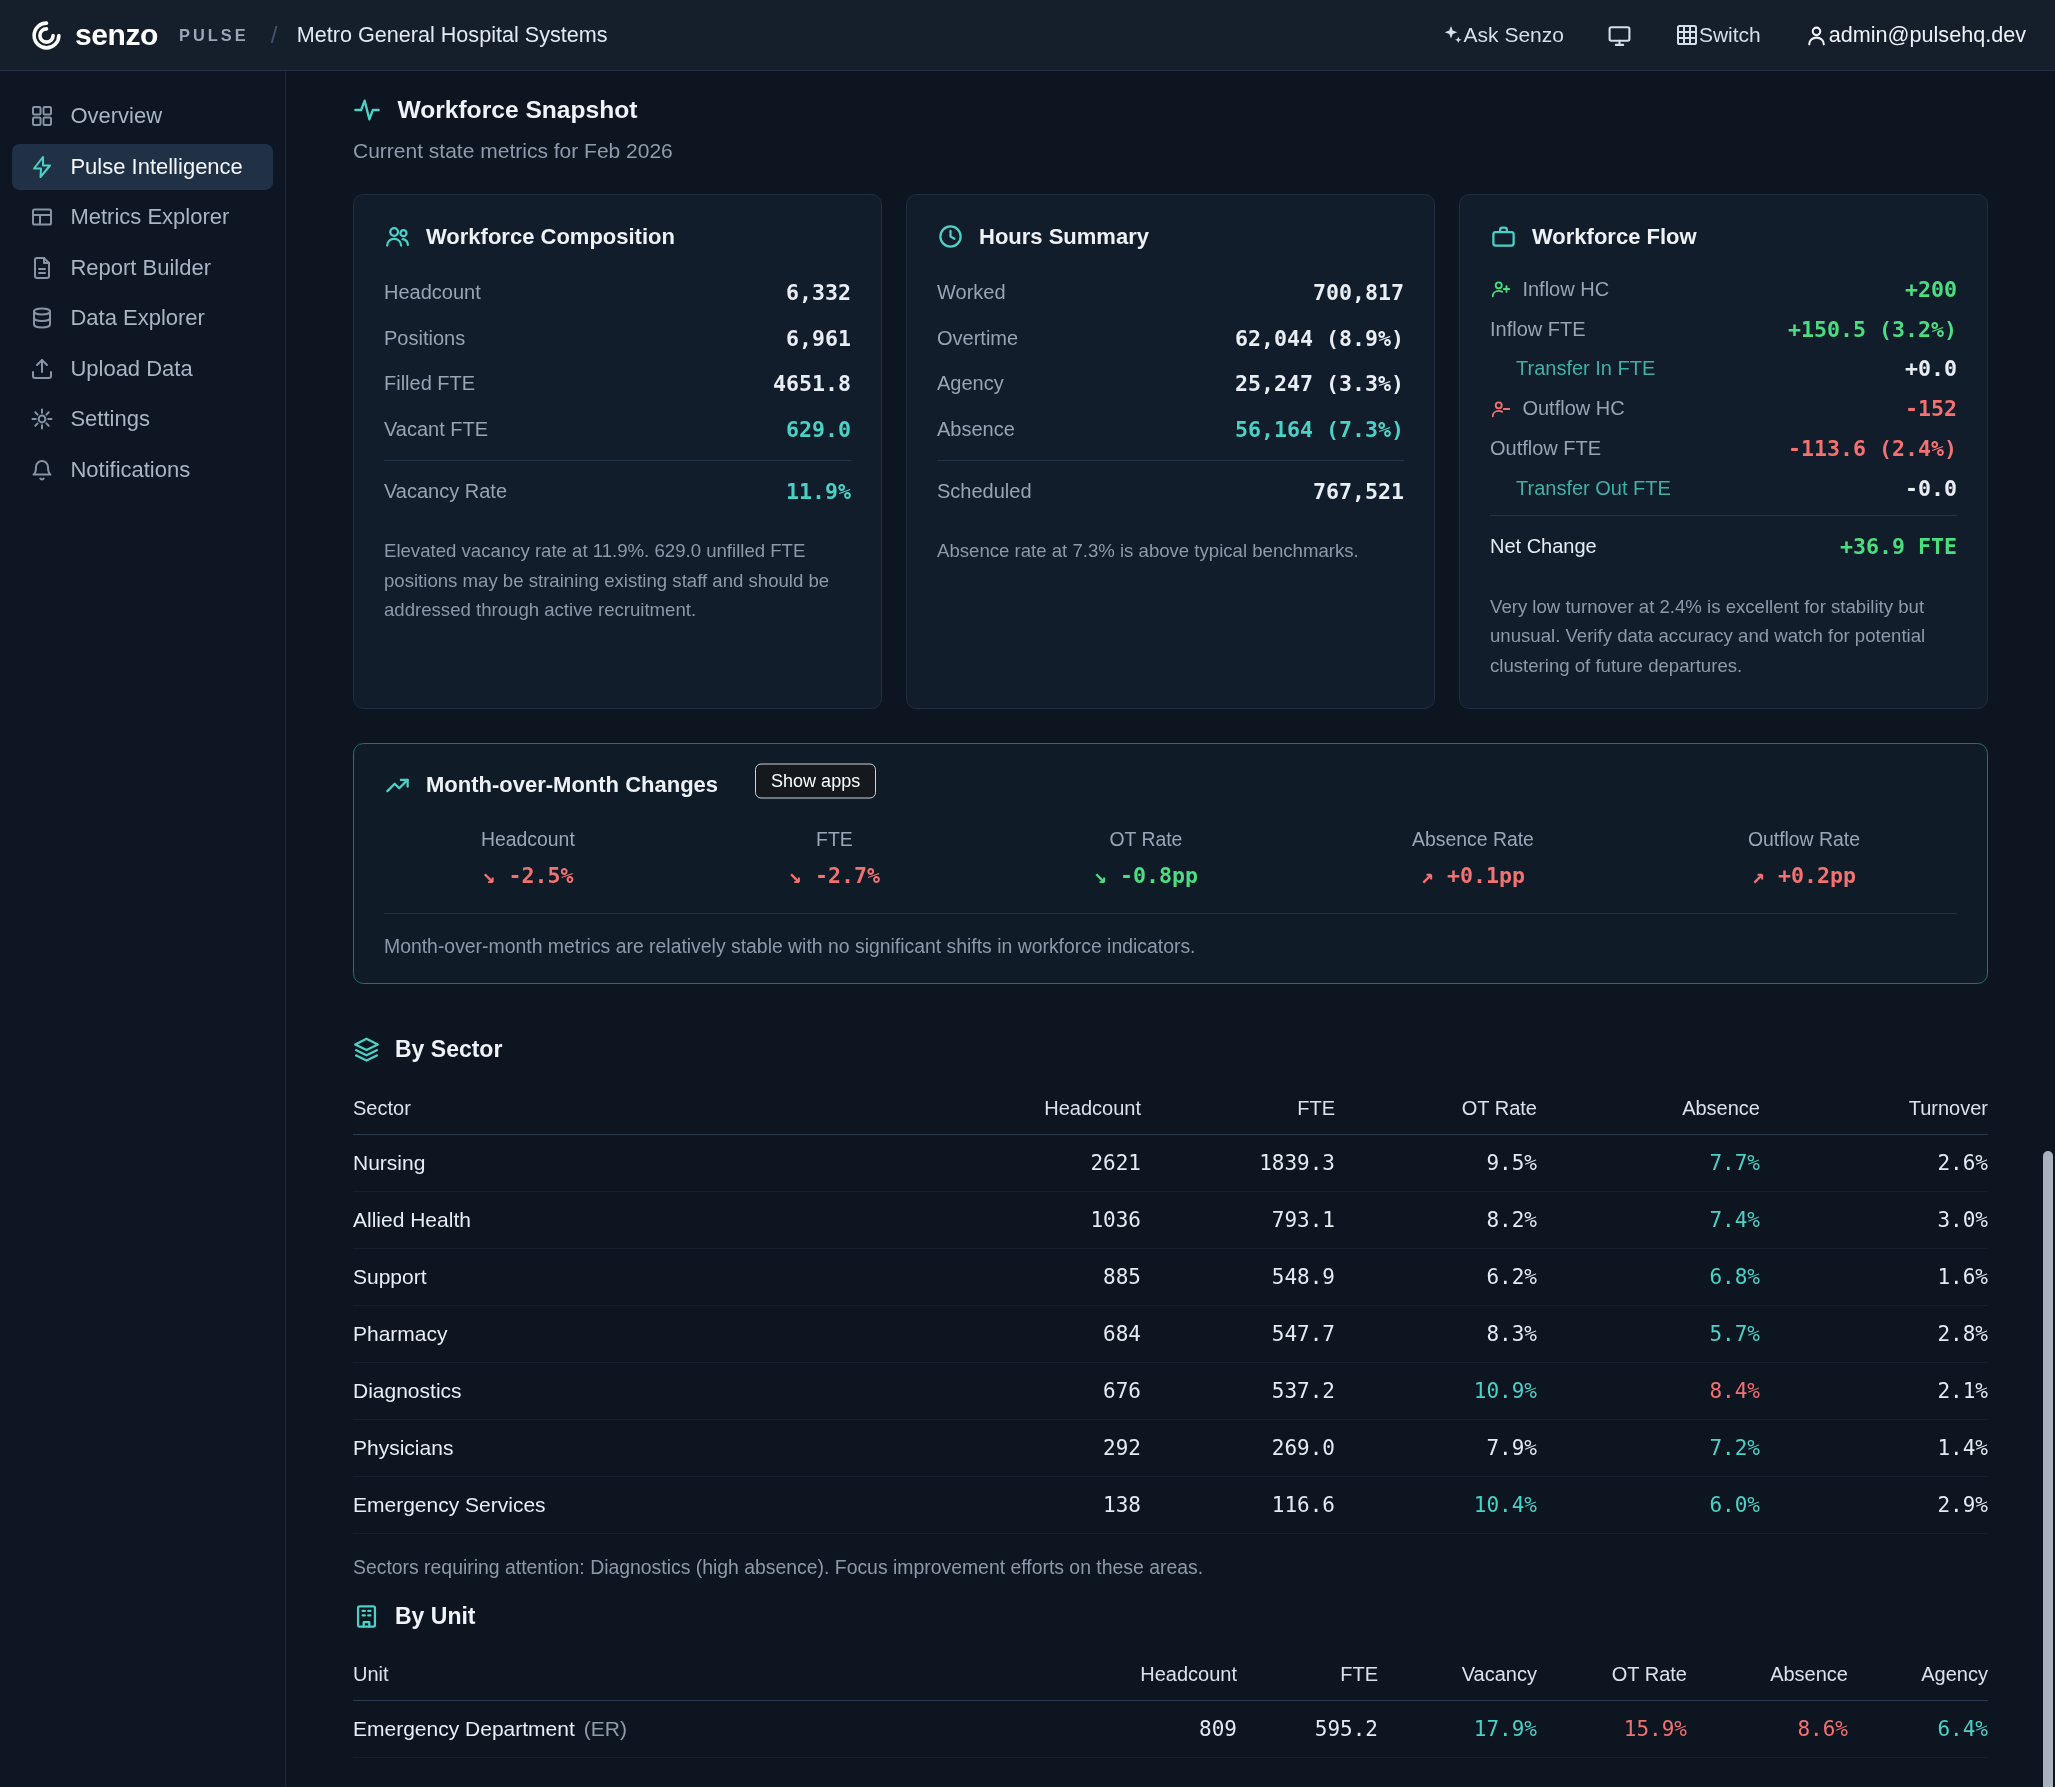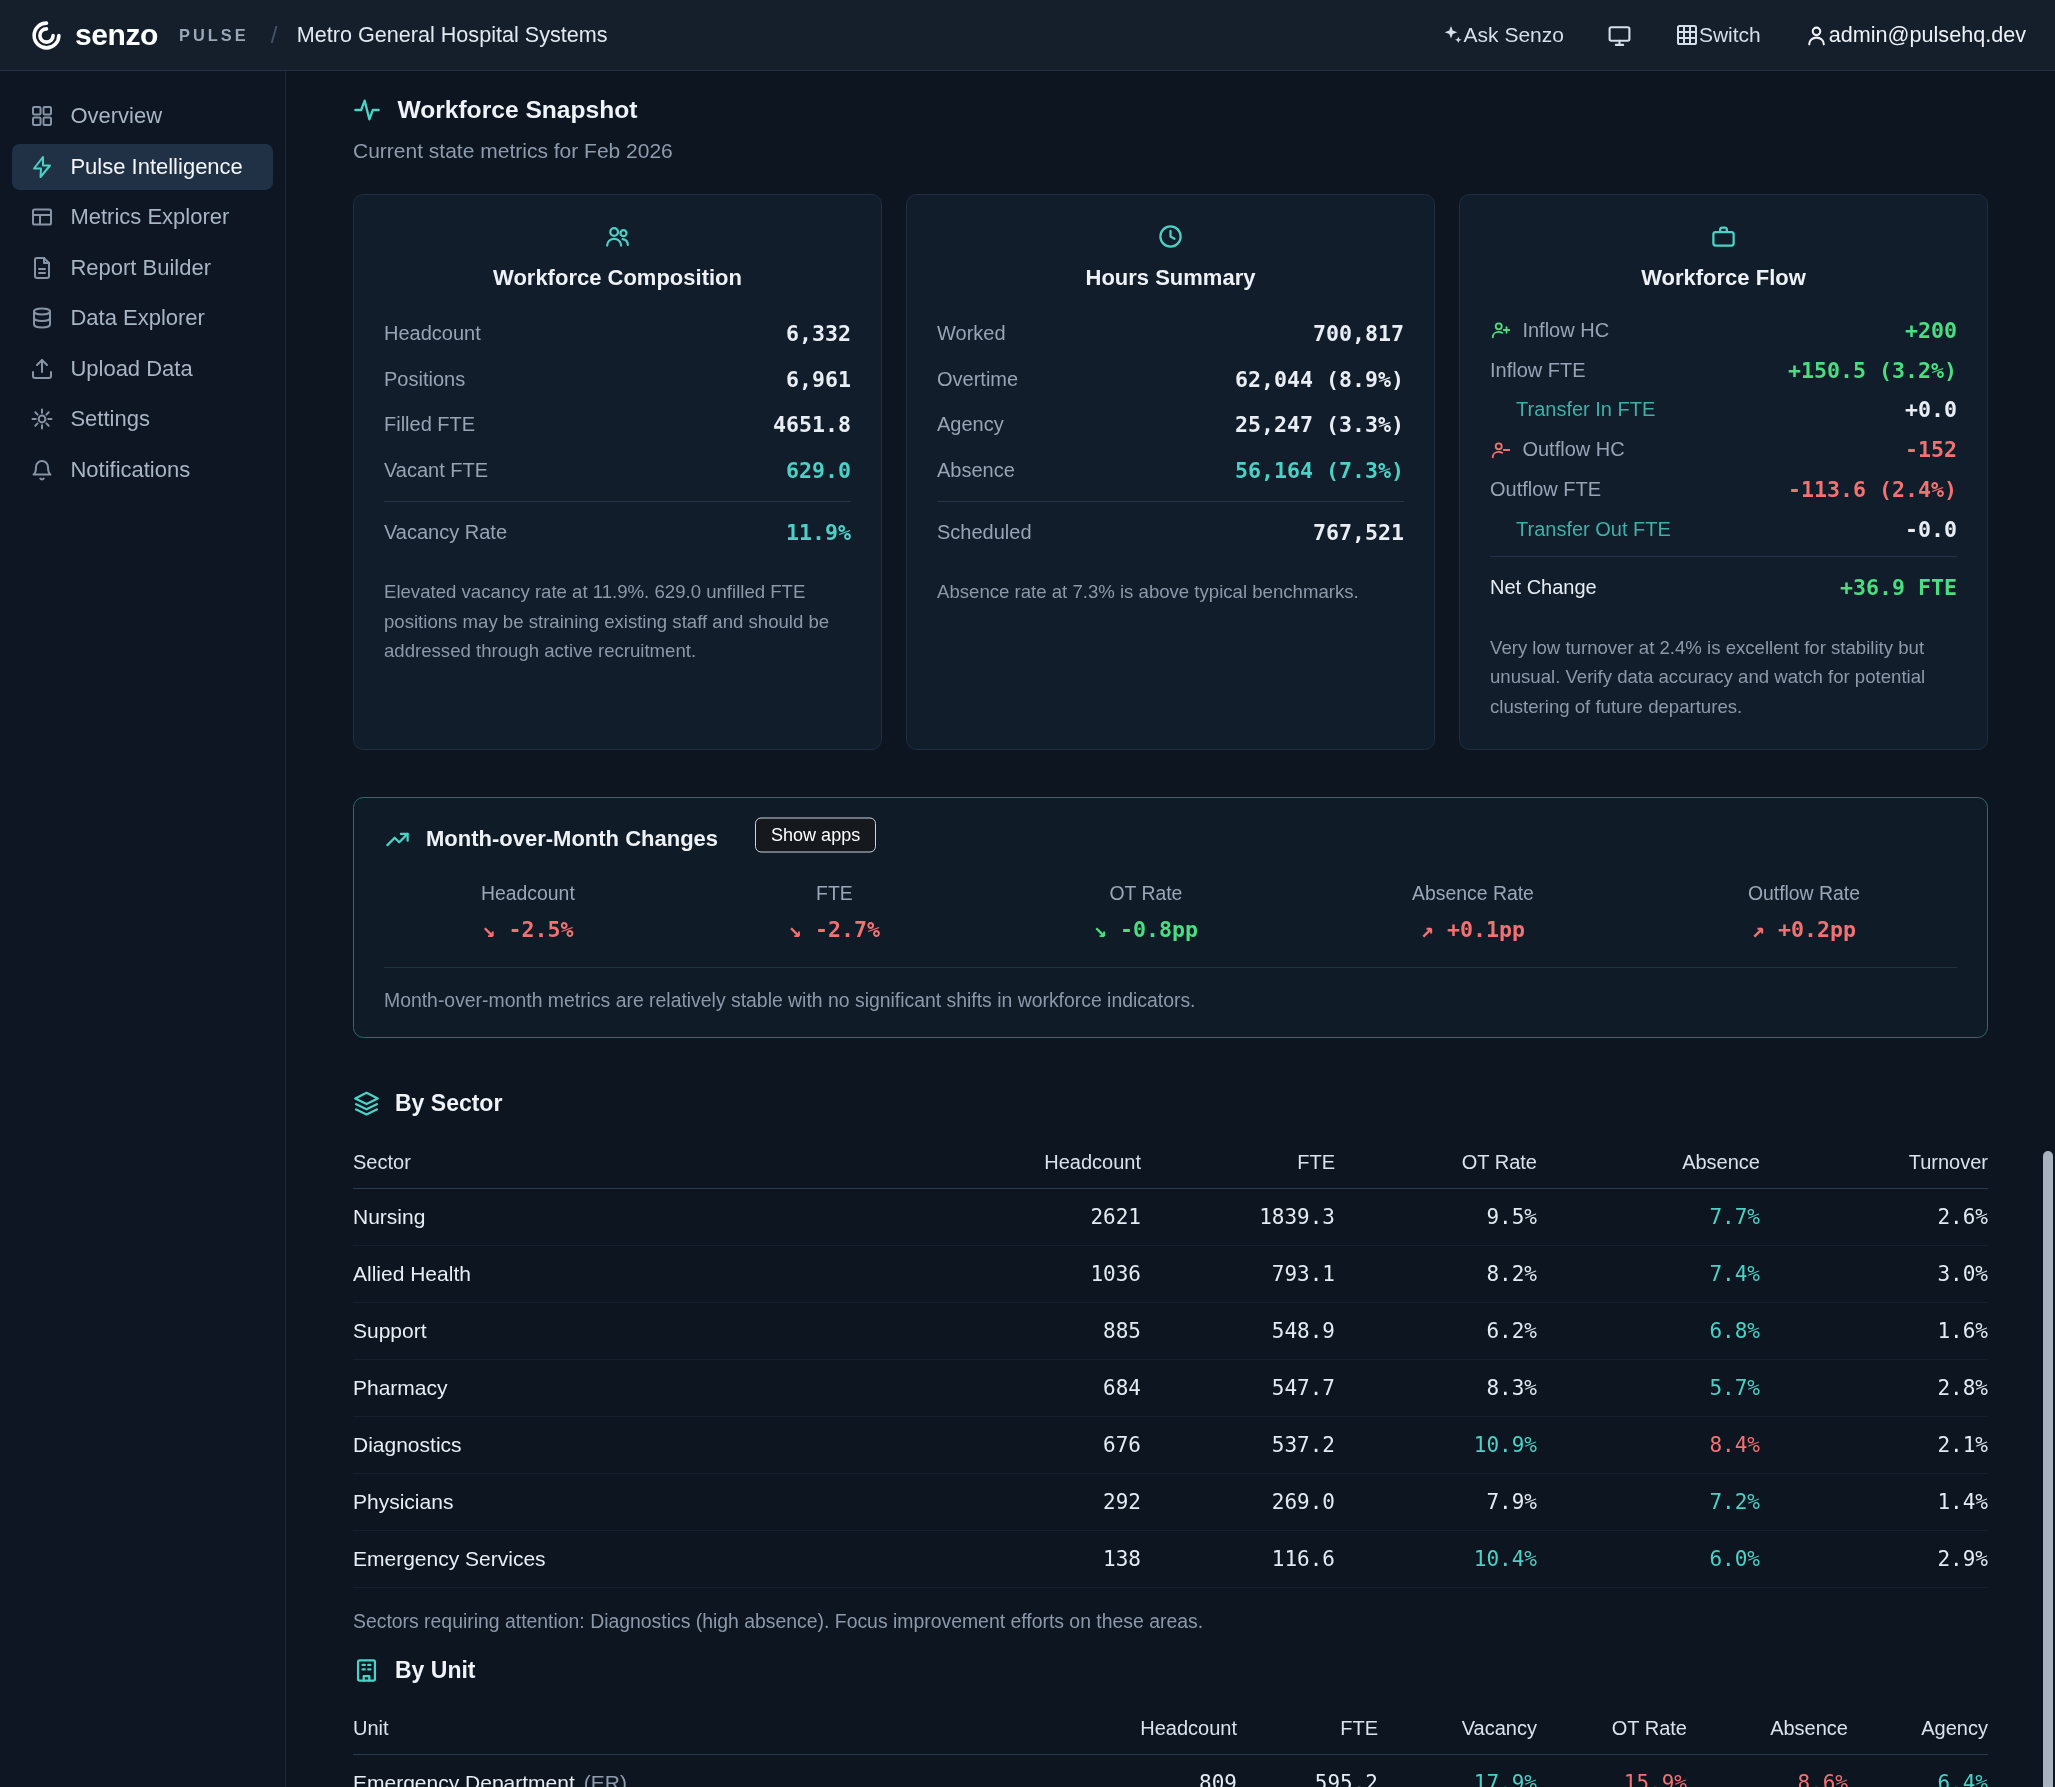--- a/index.html
+++ b/index.html
@@ -54,38 +54,38 @@
   .page-sub { margin: 15px 0 0 0; color: #8e9bad; font-size: 21px; }
 
   .cards { display: flex; gap: 24px; margin-top: 31px; }
   .card {
     flex: 1;
     background: #121d2b;
     border: 1.5px solid #1f2e40;
     border-radius: 10.4px;
     padding: 28px 30px;
   }
-  .card-title-row { display: flex; align-items: center; gap: 15px; margin-bottom: 19.4px; flex-direction: column; }
+  .card-title-row { display: flex; align-items: center; gap: 15px; margin-bottom: 19.4px; }
   .card-title { font-size: 22px; font-weight: 700; color: #eef2f7; }
   .accent { color: #4bd2c6; }
 
   .m-row { display: flex; justify-content: space-between; align-items: center; padding: 10.4px 0; }
   .m-label { color: #97a4b6; font-size: 20px; display: flex; align-items: center; gap: 10.4px; }
   .m-value { font-size: 21.6px; font-weight: 700; color: #e9eef5; font-family: "DejaVu Sans Mono", monospace; }
   .m-row.top-line { border-top: 1.5px solid #233449; margin-top: 7.4px; padding-top: 18px; }
   .teal  { color: #4bd2c6 !important; }
   .soft-teal { color: #3fb0a7 !important; margin-left: 26px; }
   .green { color: #4ade80 !important; }
   .red   { color: #f47171 !important; }
   .white-label { color: #e7edf4 !important; }
   .card-note { margin-top: 22px; font-size: 18.6px; line-height: 1.58; color: #8c99ab; }
 
   
   .mom {
-    margin-top: 47px;
+    margin-top: 34px;
     background: #0f1c27;
     border: 1.5px solid #2a6f69;
     border-radius: 10.4px;
     padding: 24px 30px 25px;
   }
   .mom-title-row { display: flex; align-items: center; gap: 15px; }
   .mom-title { font-size: 22px; font-weight: 700; color: #eef2f7; }
   .show-apps {
     margin-left: 22px; transform: translateY(-4.5px);
     background: #15181d;

